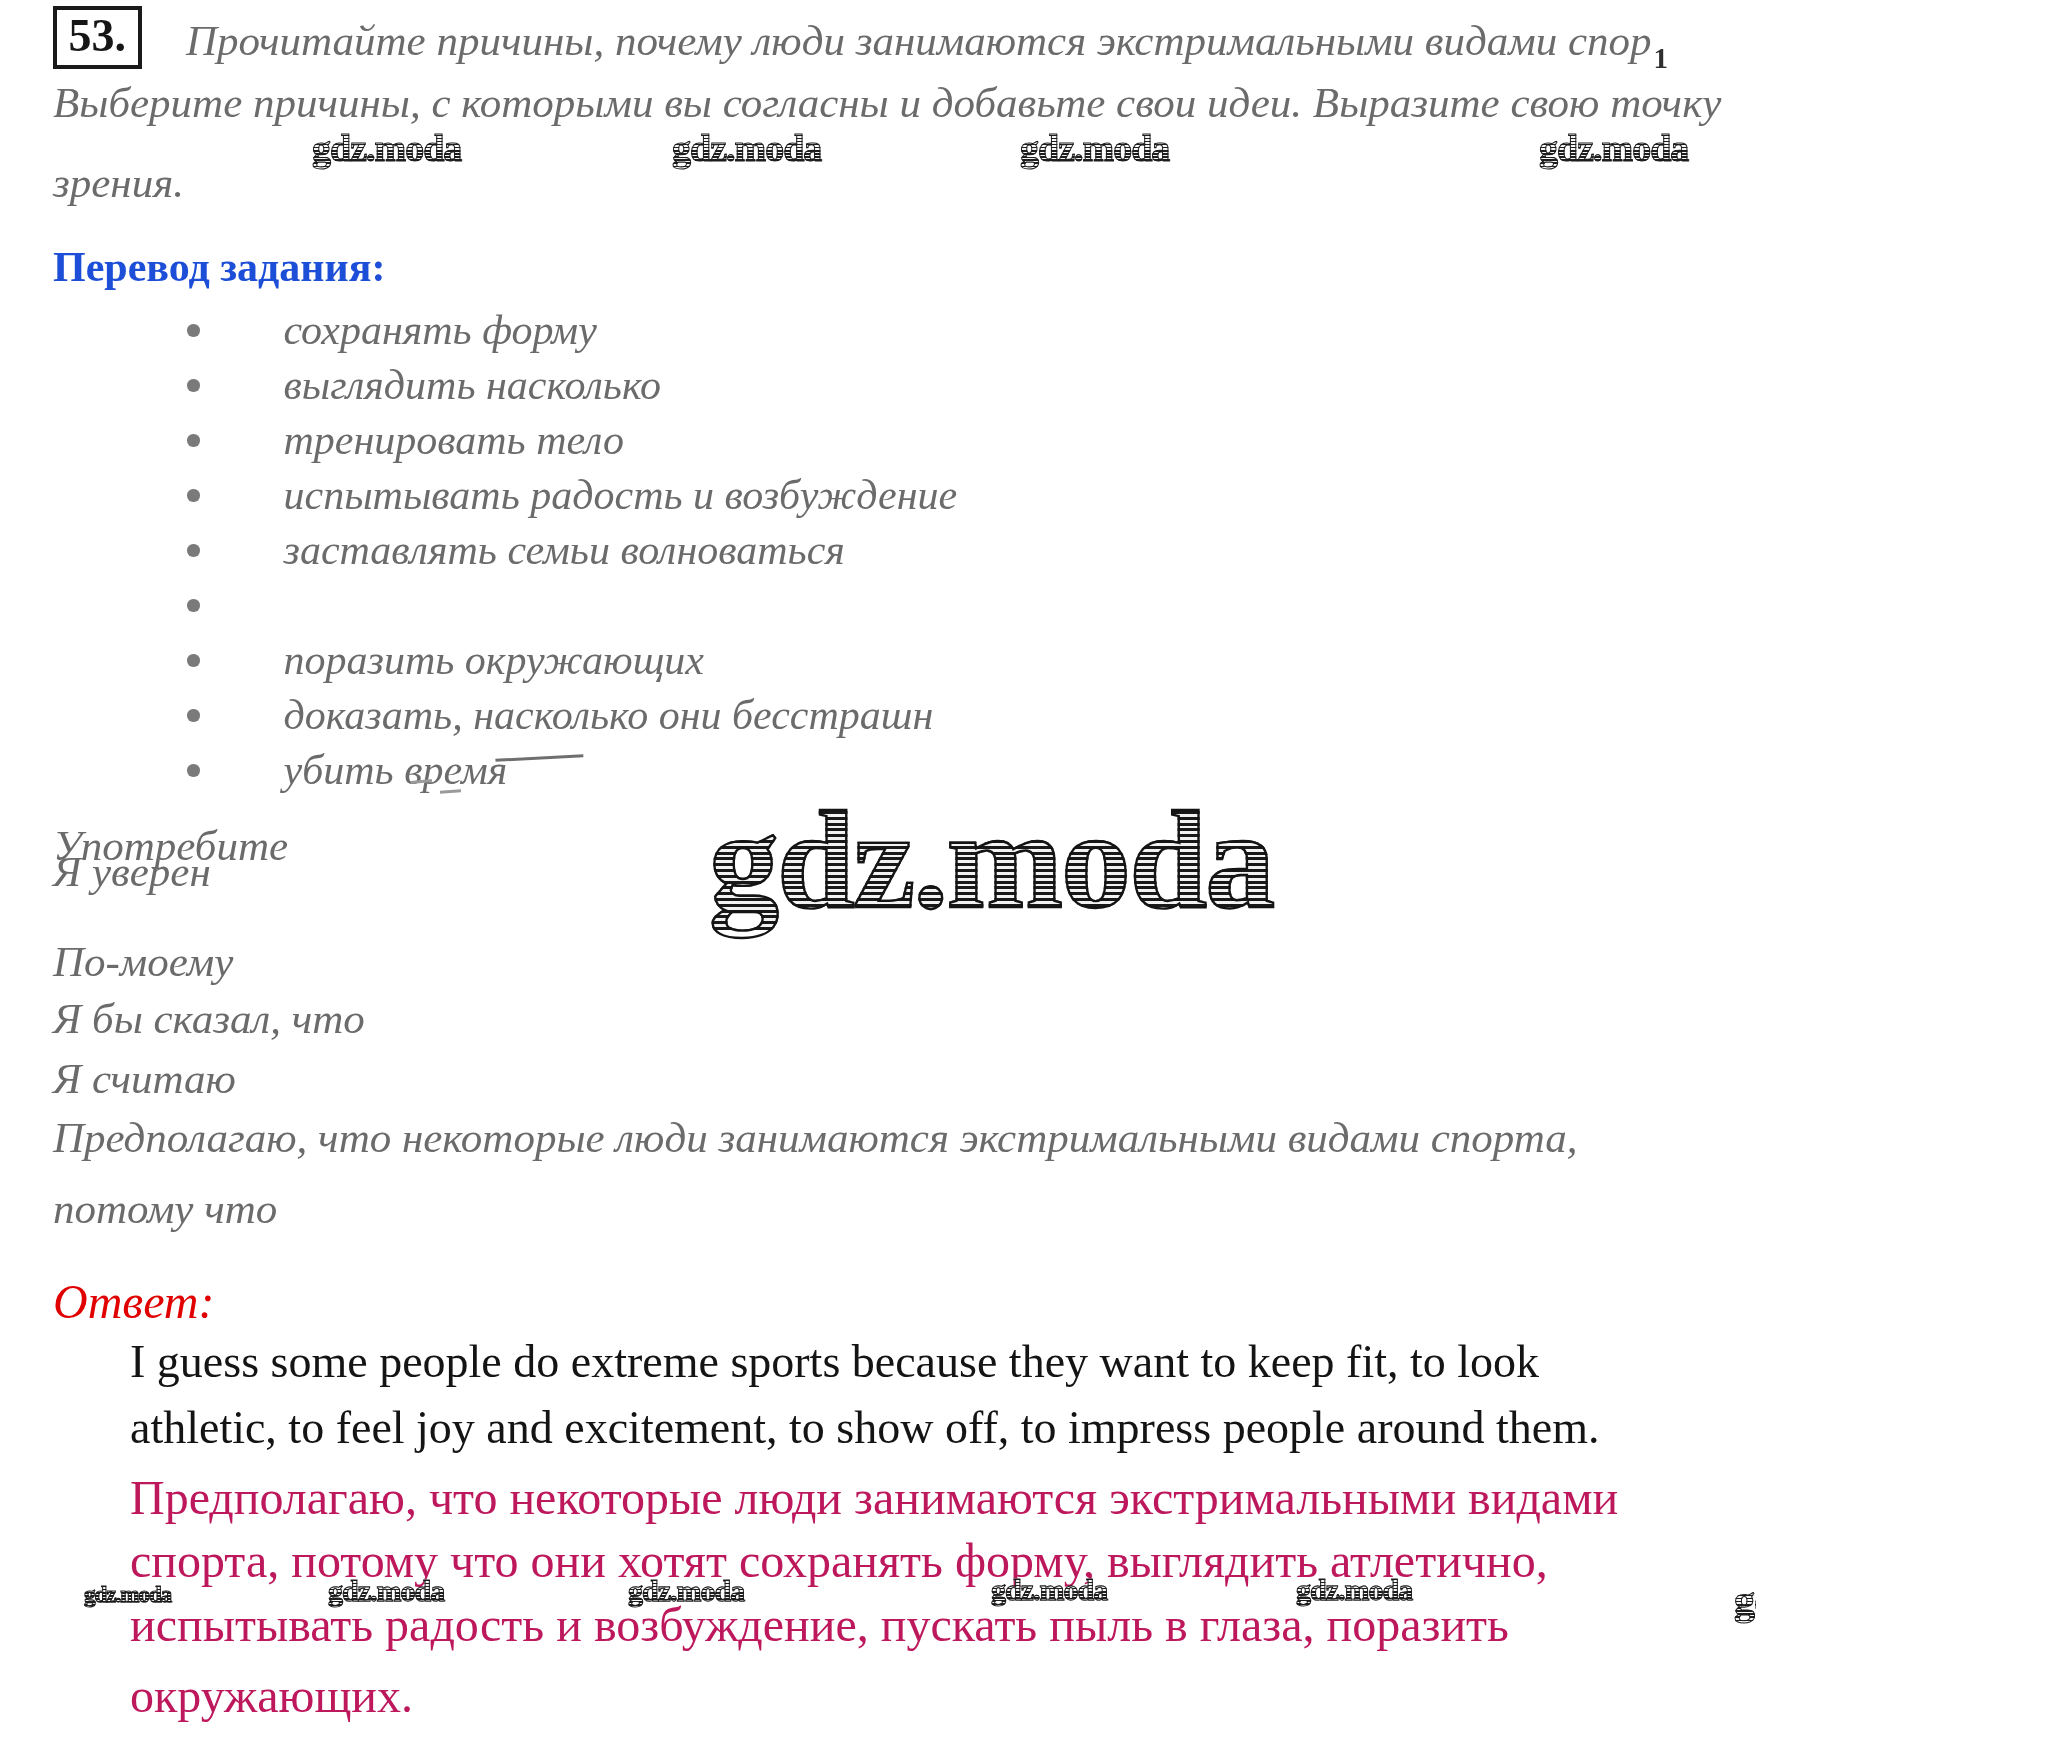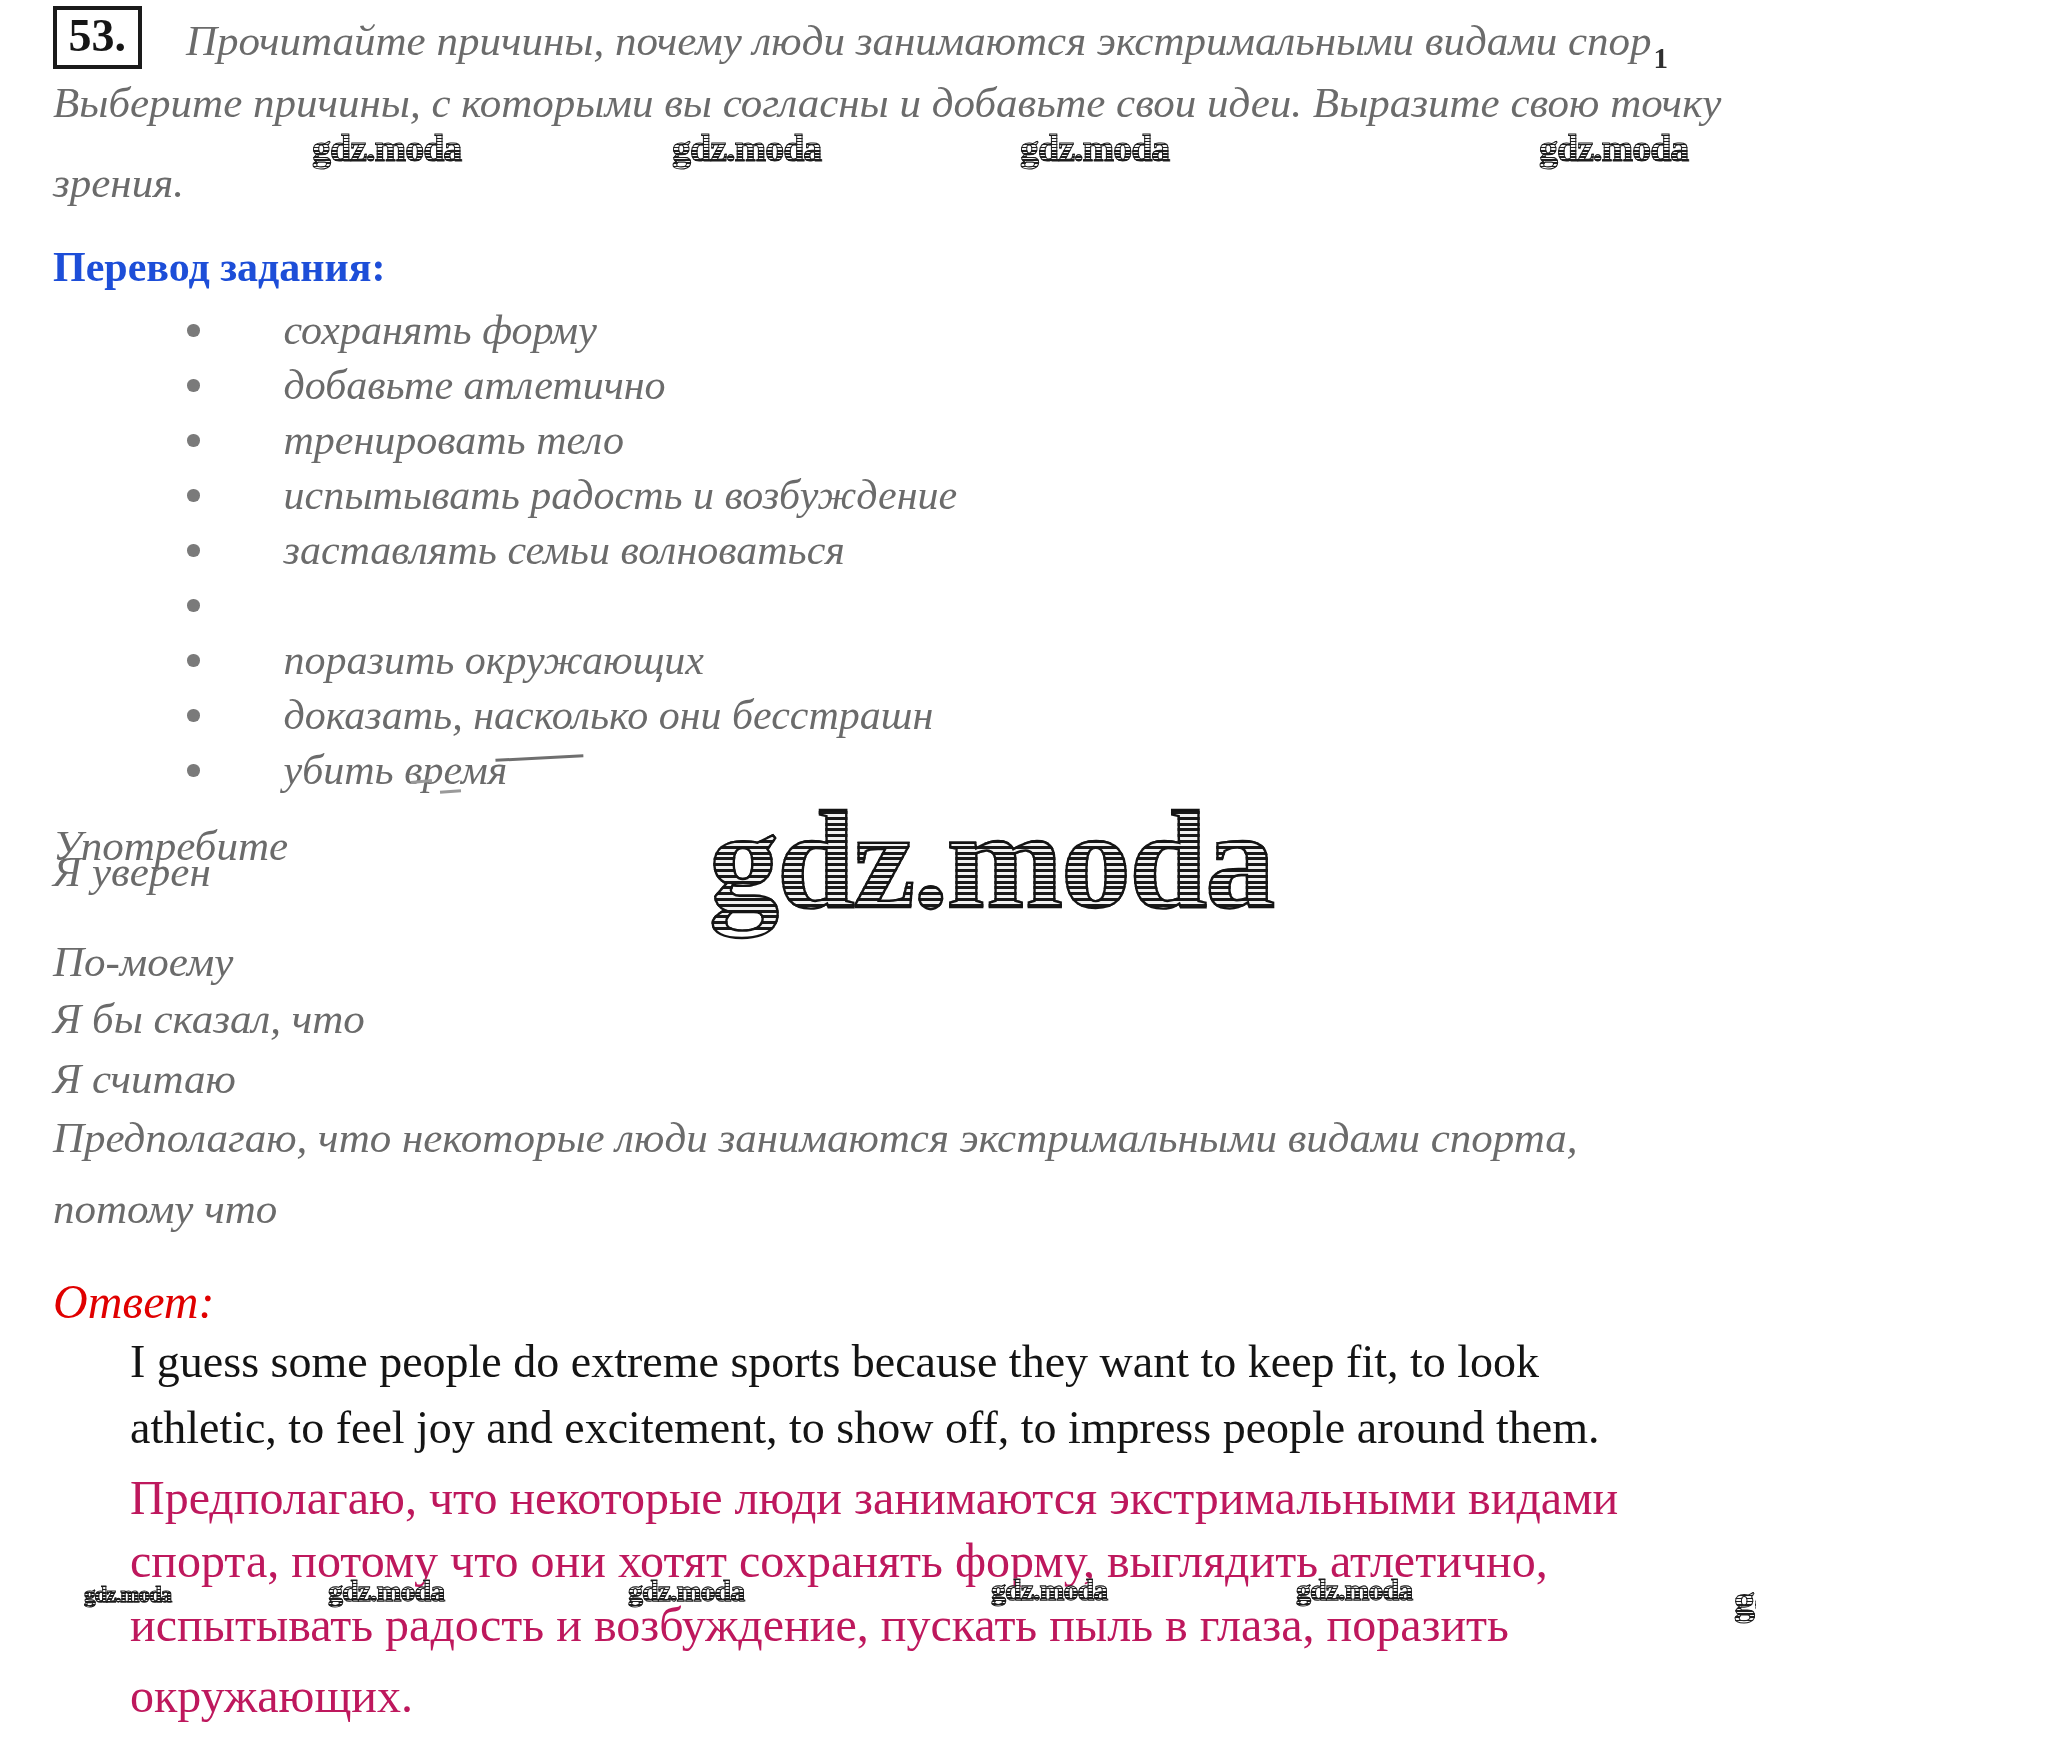--- a/index.html
+++ b/index.html
@@ -139,21 +139,21 @@
 
   <div class="abs trans-heading">Перевод задания:</div>
 
   <div class="abs bullet-list">
     <div class="bullet-row">
       <span class="bullet-dot"></span>
       <span class="bullet-text">сохранять форму</span>
     </div>
     <div class="bullet-row">
       <span class="bullet-dot"></span>
-      <span class="bullet-text">добавьте атлетично</span>
+      <span class="bullet-text">выглядить насколько</span>
     </div>
     <div class="bullet-row">
       <span class="bullet-dot"></span>
       <span class="bullet-text">тренировать тело</span>
     </div>
     <div class="bullet-row">
       <span class="bullet-dot"></span>
       <span class="bullet-text">испытывать радость и возбуждение</span>
     </div>
     <div class="bullet-row">

